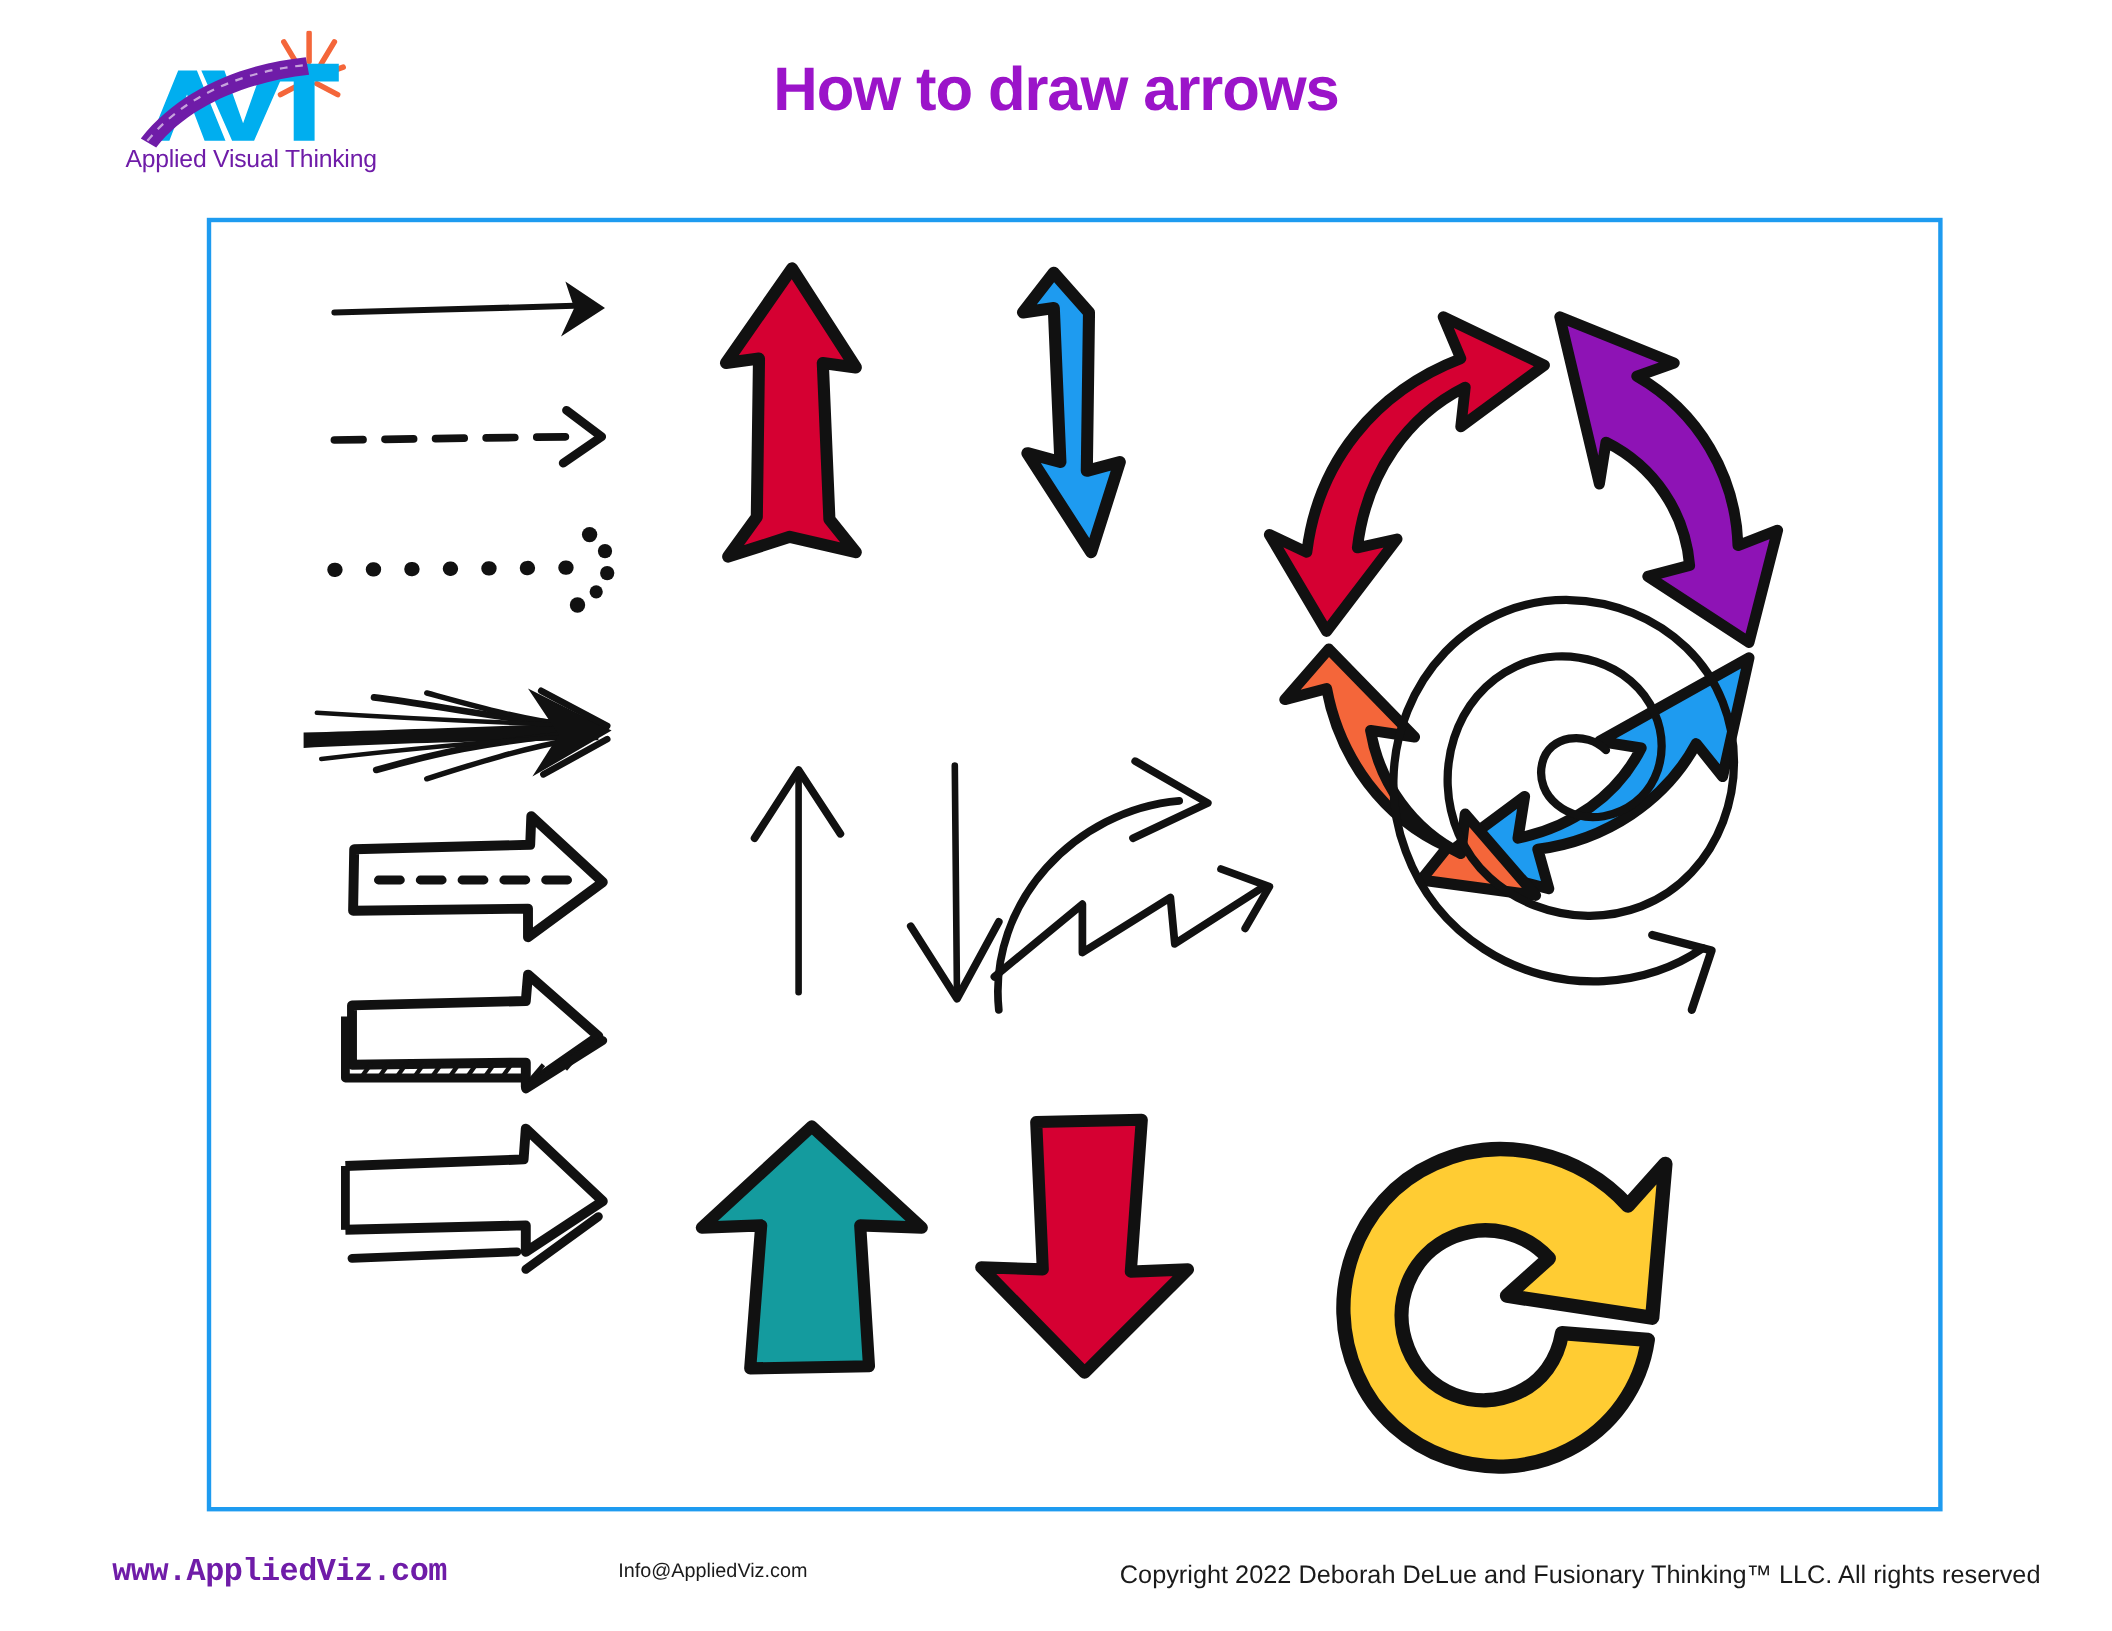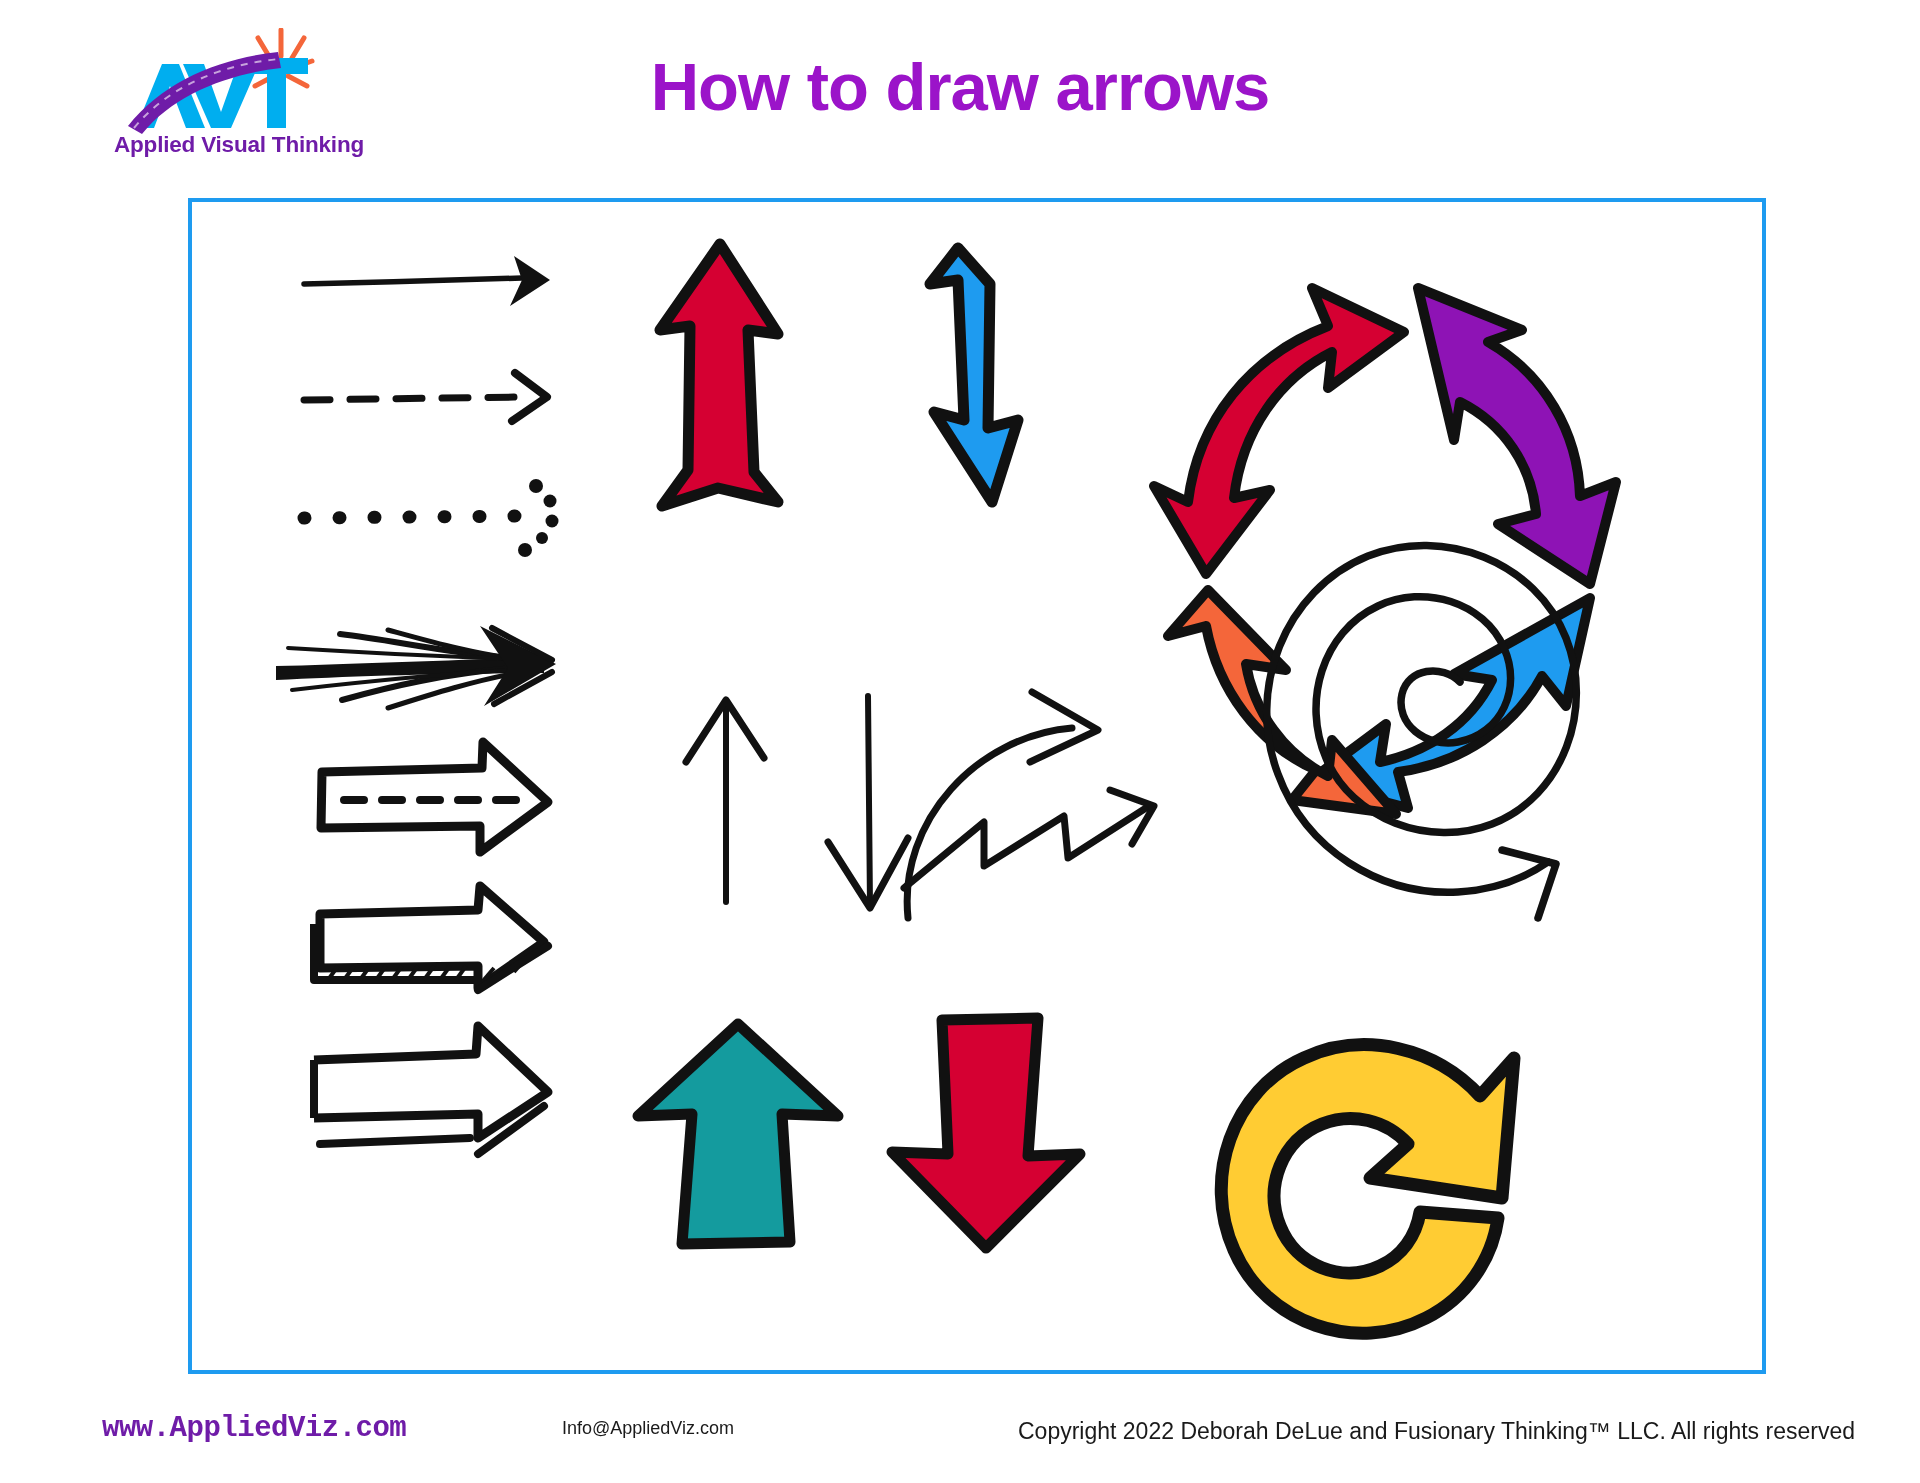--- a/index.html
+++ b/index.html
@@ -26,34 +26,34 @@
     top: 28px;
     width: 245px;
     height: 125px;
   }
   #logo svg { display: block; }
   #logo-wordmark {
     position: absolute;
     left: 14px;
     top: 104px;
     font-size: 22.5px;
-    font-weight: bold;
+    font-weight: normal;
     color: #6f1ca8;
     letter-spacing: -0.2px;
     white-space: nowrap;
     font-family: "Liberation Sans", sans-serif;
     text-align: right;
   }
   #page-title {
     position: absolute;
     left: 0;
     top: 48px;
     width: 1920px;
     text-align: center;
-    font-size: 67px;
+    font-size: 56px;
     font-weight: bold;
     color: #9b14c9;
     letter-spacing: -1px;
     font-family: "Liberation Sans", sans-serif;
   }
 
   
   #frame {
     position: absolute;
     left: 188px;

